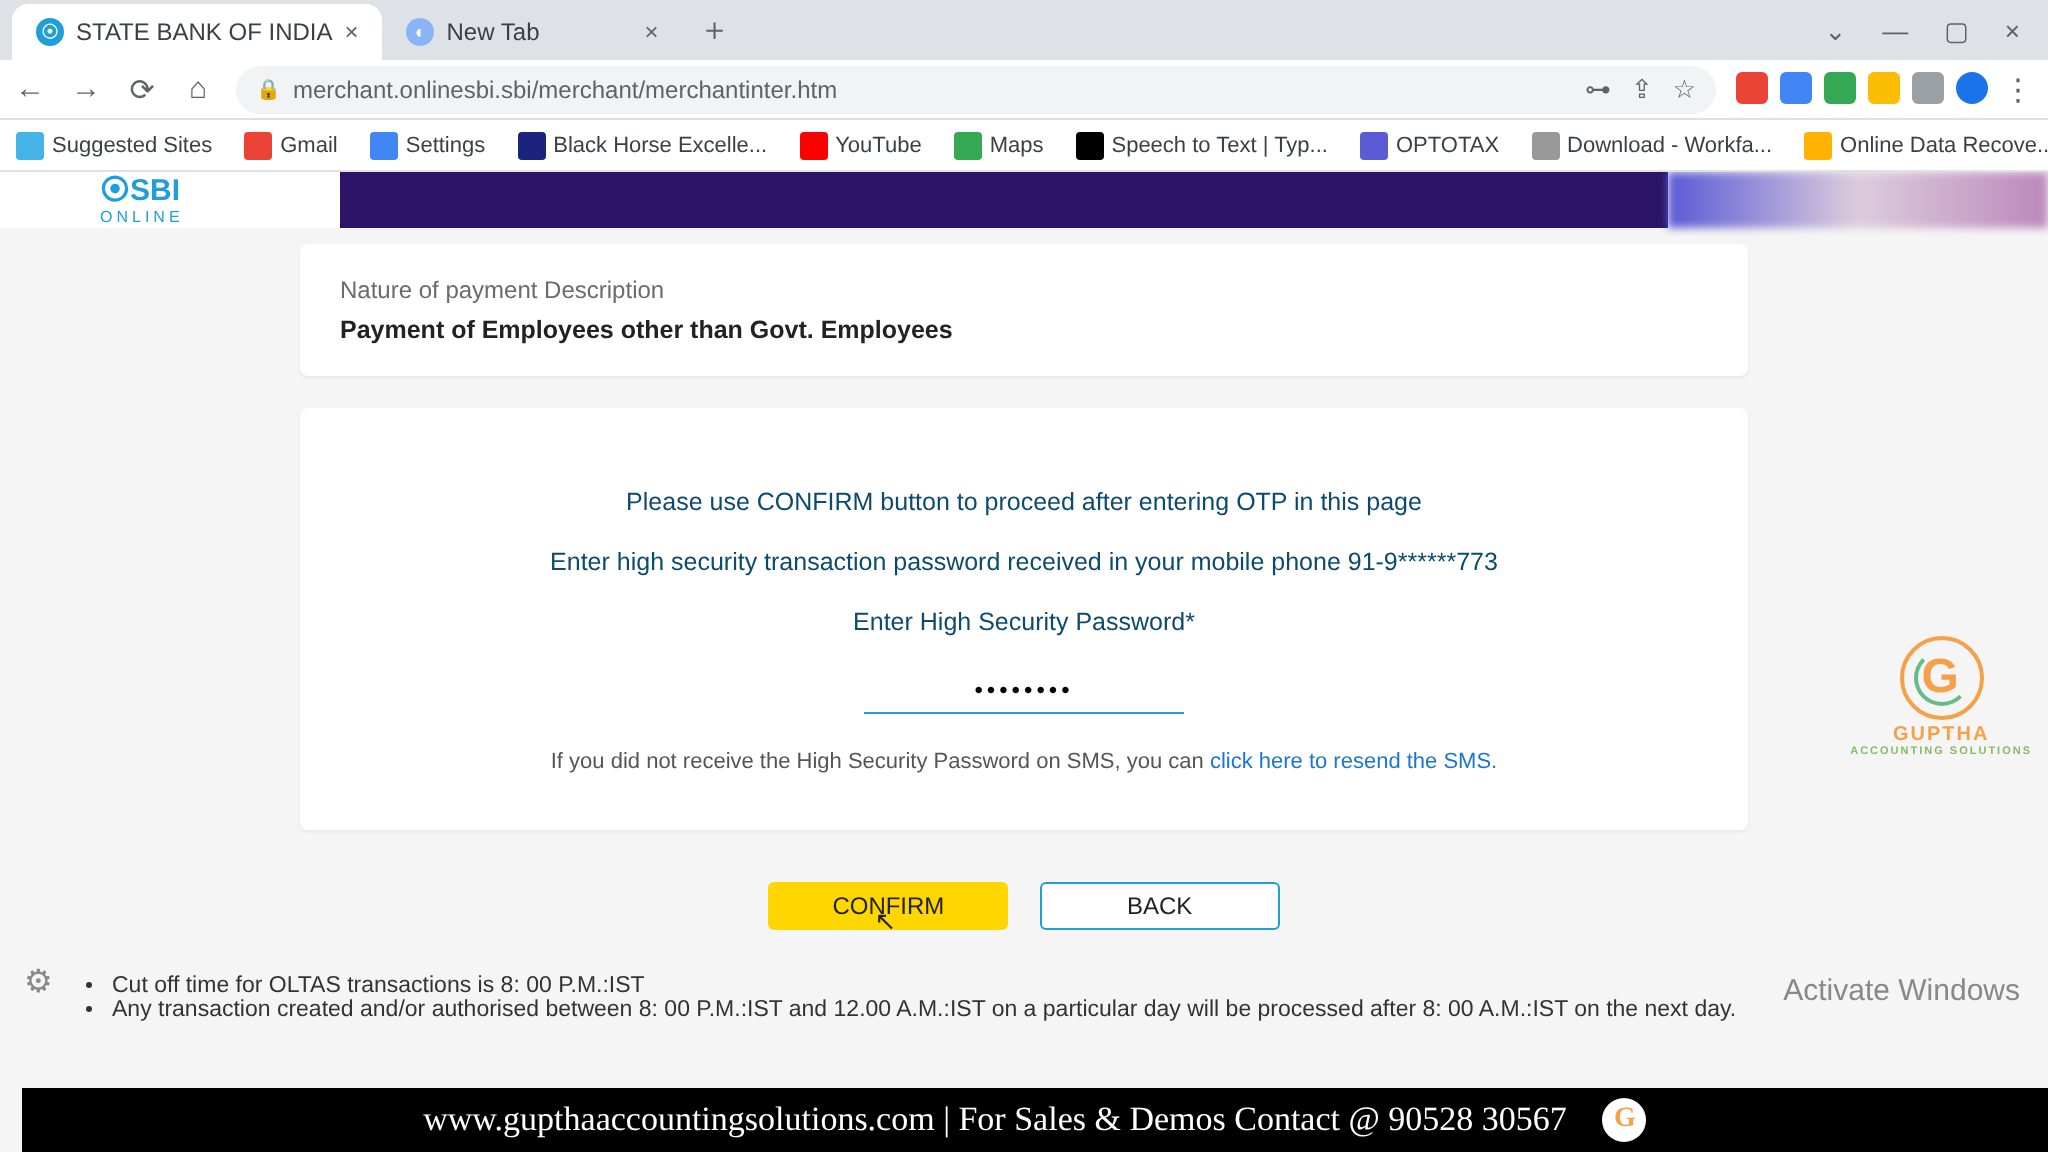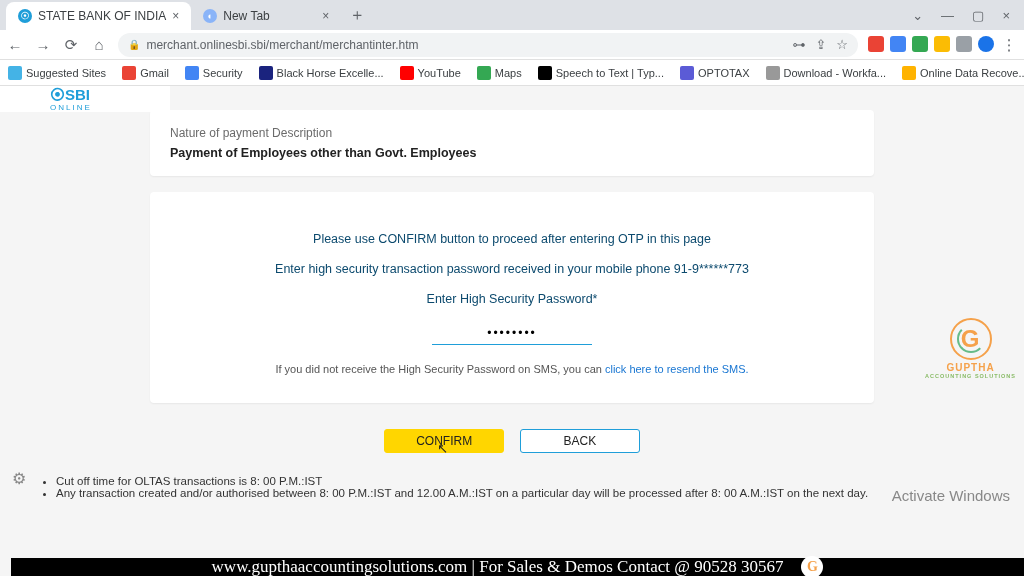--- a/index.html
+++ b/index.html
@@ -20,21 +20,21 @@
   .addr-bar .lock { font-size: 10px; }
   .addr-right { margin-left: auto; display: flex; gap: 10px; color: #5f6368; font-size: 13px; }
   .ext-icons { display: flex; gap: 6px; }
   .ext-ico { width: 16px; height: 16px; border-radius: 3px; background: #ccc; }
 
   .bm-row { display: flex; align-items: center; height: 26px; background: #fff; padding: 0 8px; gap: 16px; font-size: 11px; color: #3c4043; border-bottom: 1px solid #e0e0e0; }
   .bm { display: flex; align-items: center; gap: 4px; white-space: nowrap; }
   .bm .bi { width: 14px; height: 14px; border-radius: 2px; display: inline-block; }
 
   .page { background: #f5f5f5; height: calc(576px - 30px - 30px - 26px - 32px); overflow: hidden; position: relative; }
-  .topband { height: 16px; display: flex; flex-direction: column; }
+  .topband { height: 28px; display: flex; }
   .logo-area { width: 170px; background: #fff; display: flex; align-items: center; padding-left: 50px; }
   .logo-txt { color: #1f9ed9; font-weight: bold; font-size: 15px; }
   .logo-sub { color: #1f9ed9; font-size: 8px; letter-spacing: 2px; text-align: right; }
   .purpleband { flex: 1; background: #2c1568; }
   .blurry { width: 190px; background: linear-gradient(90deg, #5b5bd6, #dcd, #b8b); filter: blur(2px); }
 
   .card { background: #fff; margin: 0 150px; border-radius: 4px; box-shadow: 0 1px 2px rgba(0,0,0,0.06); padding: 16px 20px; }
   .card1 { margin-top: 8px; }
   .row2 { display: flex; gap: 60px; }
   .col { flex: 1; min-width: 0; }
@@ -58,21 +58,21 @@
   .gear-corner { position: absolute; left: -28px; top: -6px; color: #888; font-size: 16px; }
 
   .activate { position: absolute; right: 14px; bottom: 40px; text-align: right; color: #9a9a9a; font-size: 12px; z-index: 5;}
   .activate .t1 { font-size: 15px; color: #888; }
 
   .watermark { position: absolute; right: 8px; top: 232px; text-align: center; font-size: 10px; color: #f5a14a; font-weight: bold; letter-spacing: 1px; z-index: 4; }
   .watermark .ring { width: 42px; height: 42px; border: 2px solid #f5a14a; border-radius: 50%; margin: 0 auto 2px; position: relative; display: flex; align-items: center; justify-content: center; font-size: 24px; color: #f5a14a; }
   .watermark .ring::after { content:""; position:absolute; width: 24px; height: 24px; border: 2px solid #6b8; border-top-color: transparent; border-right-color: transparent; border-radius: 50%; }
   .watermark .sub { font-size: 5.5px; color: #8b6; }
 
-  .footerband { position: absolute; left: 11px; right: 0; bottom: 0; height: 18px; background: #000; color: #fff; display: flex; align-items: center; justify-content: center; font-family: Georgia, 'Times New Roman', serif; font-size: 17px; gap: 8px; }
+  .footerband { position: absolute; left: 11px; right: 0; bottom: 0; height: 32px; background: #000; color: #fff; display: flex; align-items: center; justify-content: center; font-family: Georgia, 'Times New Roman', serif; font-size: 17px; gap: 8px; }
   .footerband .fb-logo { width: 22px; height: 22px; border-radius: 50%; background: #fff; display: flex; align-items: center; justify-content: center; color: #f5a14a; font-weight: bold; font-size: 14px; margin-left: 10px; }
 </style>
 </head>
 <body>
 
 <div class="browser-chrome">
   <div class="tab-row">
     <div class="tab">
       <span class="favicon" style="background:#1f9ed9">⦿</span>
       <span>STATE BANK OF INDIA</span>
@@ -121,21 +121,21 @@
     <span class="bm">
         <span class="bi" style="background:#44b3e6"></span>
         <span>Suggested Sites</span>
       </span>
     <span class="bm">
         <span class="bi" style="background:#ea4335"></span>
         <span>Gmail</span>
       </span>
     <span class="bm">
         <span class="bi" style="background:#4285f4"></span>
-        <span>Security</span>
+        <span>Settings</span>
       </span>
     <span class="bm">
         <span class="bi" style="background:#1a237e"></span>
         <span>Black Horse Excelle...</span>
       </span>
     <span class="bm">
         <span class="bi" style="background:#ff0000"></span>
         <span>YouTube</span>
       </span>
     <span class="bm">

